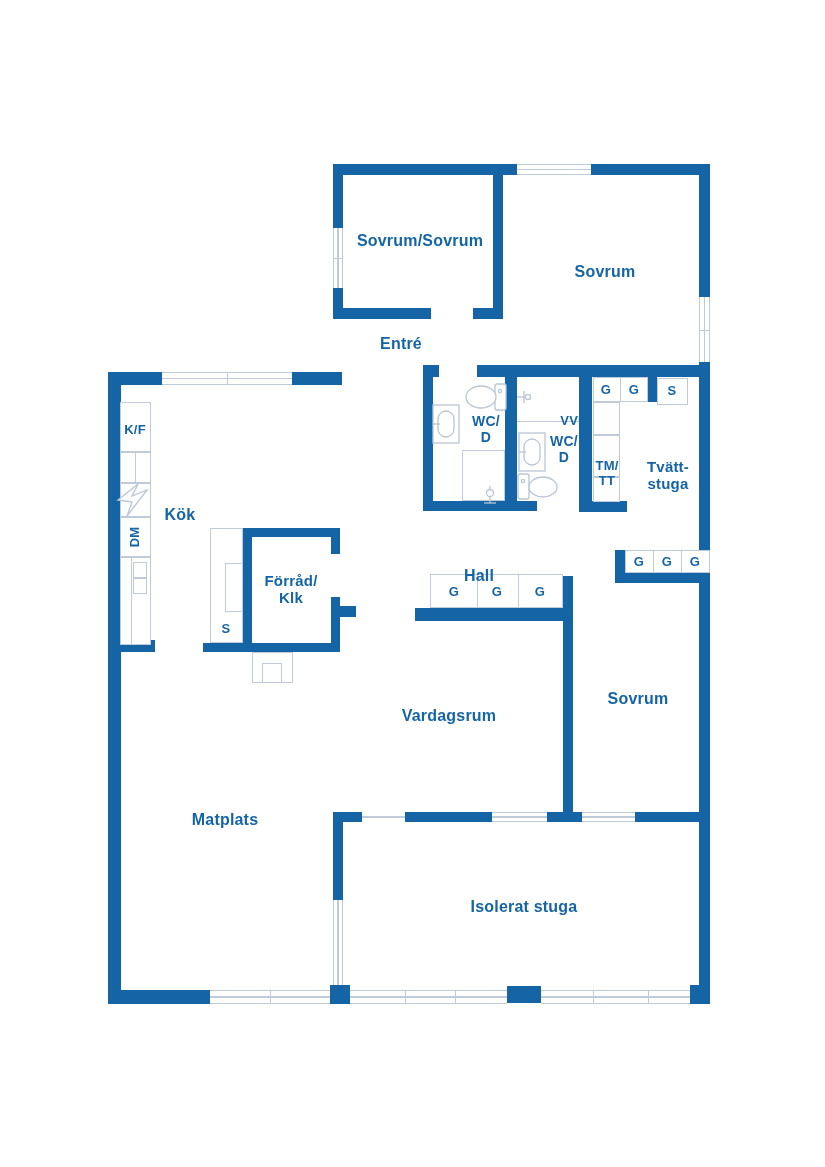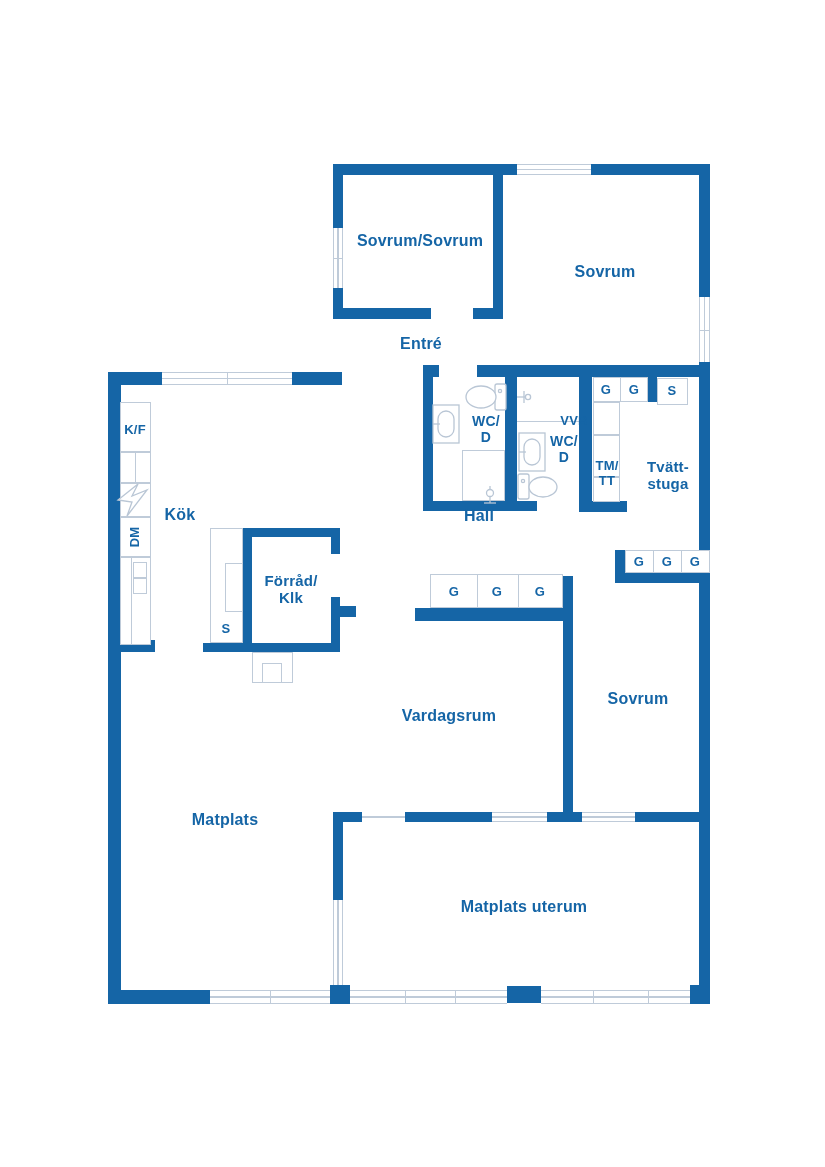--- a/index.html
+++ b/index.html
@@ -171,35 +171,35 @@
         <line x1="524" y1="391" x2="524" y2="403"></line>
       </g>
       <g>
         <polygon points="118,500 138,484 132,496 147,490 127,516 132,502"></polygon>
       </g>
     </g>
   </svg>
 
   <div class="lbl lg" style="left:420px;top:241px">Sovrum/Sovrum</div>
   <div class="lbl lg" style="left:605px;top:272px">Sovrum</div>
-  <div class="lbl lg" style="left:421px;top:344px">Entré</div>
+  <div class="lbl lg" style="left:401px;top:344px">Entré</div>
   <div class="lbl sm" style="left:486px;top:430px">WC/
 D</div>
   <div class="lbl sm" style="left:564px;top:450px">WC/
 D</div>
-  <div class="lbl lg" style="left:479px;top:516px">Hall</div>
+  <div class="lbl lg" style="left:479px;top:576px">Hall</div>
   <div class="lbl lg" style="left:180px;top:515px">Kök</div>
   <div class="lbl md" style="left:291px;top:590px">Förråd/
 Klk</div>
   <div class="lbl md" style="left:668px;top:476px">Tvätt-
 stuga</div>
   <div class="lbl lg" style="left:638px;top:699px">Sovrum</div>
   <div class="lbl lg" style="left:449px;top:716px">Vardagsrum</div>
   <div class="lbl lg" style="left:225px;top:820px">Matplats</div>
-  <div class="lbl lg" style="left:524px;top:907px">Matplats uterum</div>
+  <div class="lbl lg" style="left:524px;top:907px">Isolerat stuga</div>
 
   <div class="lbl xs" style="left:135px;top:430px">K/F</div>
   <div class="lbl xs rot" style="left:135px;top:537px">DM</div>
   <div class="lbl xs" style="left:574px;top:421px">VVB</div>
   <div class="lbl xs" style="left:607px;top:474px">TM/
 TT</div>
   <div class="lbl xs" style="left:226px;top:629px">S</div>
   <div class="lbl xs" style="left:672px;top:391px">S</div>
   <div class="lbl xs" style="left:454px;top:592px">G</div>
   <div class="lbl xs" style="left:497px;top:592px">G</div>

